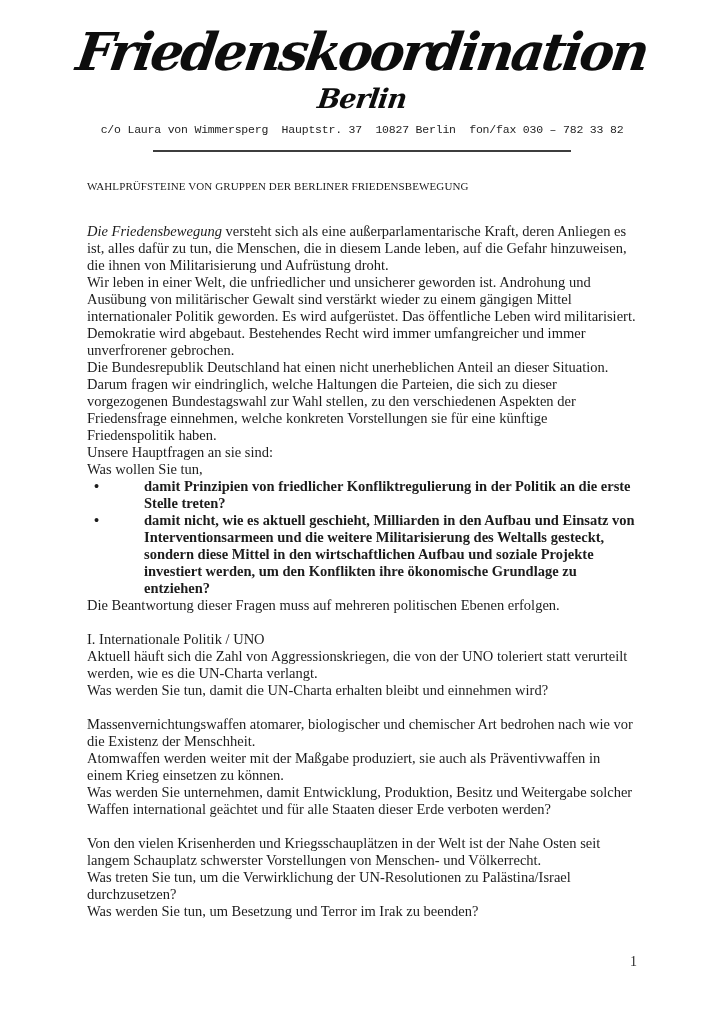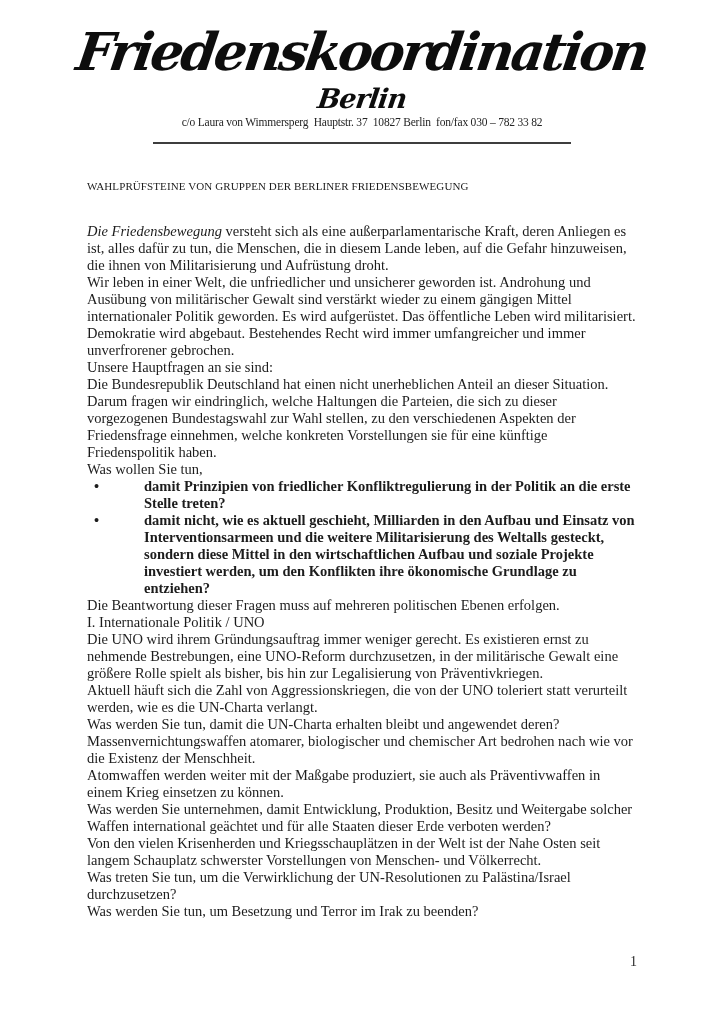--- a/index.html
+++ b/index.html
@@ -32,26 +32,26 @@
     font-style: italic;
     font-weight: bold;
     font-size: 27px;
     line-height: 32px;
     letter-spacing: -1px;
     transform: skewX(-8deg);
     color: #0d0d0d;
     margin-top: 1px;
   }
   .contact {
-    font-family: Liberation Serif, serif;
+    font-family: Liberation Mono, monospace;
     font-size: 11.5px;
     line-height: 14px;
     letter-spacing: -0.2px;
     color: #242424;
-    margin-top: 0;
+    margin-top: 8px;
     white-space: pre;
   }
   .rule {
     width: 418px;
     margin: 13px auto 0 auto;
     border: none;
     border-top: 2px solid #3d3d3d;
     height: 0;
   }
   .content {
@@ -66,21 +66,21 @@
   .doc-title {
     font-weight: normal;
     font-size: 11px;
     letter-spacing: 0.1px;
     margin-bottom: 28px;
     white-space: nowrap;
   }
   p { margin: 0; }
   .bold { font-weight: normal; }
   .italic { font-style: italic; margin-top: 48px; }
-  .gap { }
+  .gap { margin-top: 17px; }
   .bullet-item {
     position: relative;
     padding-left: 57px;
     font-weight: bold;
   }
   .bullet-item .dot {
     position: absolute;
     left: 7px;
     top: 0;
   }
@@ -105,45 +105,44 @@
   </div>
 
   <div class="content">
 
     <div class="doc-title">WAHLPRÜFSTEINE VON GRUPPEN DER BERLINER FRIEDENSBEWEGUNG</div>
 
     <p><span class="italic">Die Friedensbewegung</span><span> versteht sich als eine außerparlamentarische Kraft, deren Anliegen es ist, alles dafür zu tun, die Menschen, die in diesem Lande leben, auf die Gefahr hinzuweisen, die ihnen von Militarisierung und Aufrüstung droht.</span></p>
 
     <p>Wir leben in einer Welt, die unfriedlicher und unsicherer geworden ist. Androhung und Ausübung von militärischer Gewalt sind verstärkt wieder zu einem gängigen Mittel internationaler Politik geworden. Es wird aufgerüstet. Das öffentliche Leben wird militarisiert. Demokratie wird abgebaut. Bestehendes Recht wird immer umfangreicher und immer unverfrorener gebrochen.</p>
 
+    <p>Die Bundesrepublik Deutschland hat einen nicht unerheblichen Anteil an dieser Situation. Darum fragen wir eindringlich, welche Haltungen die Parteien, die sich zu dieser vorgezogenen Bundestagswahl zur Wahl stellen, zu den verschiedenen Aspekten der Friedensfrage einnehmen, welche konkreten Vorstellungen sie für eine künftige Friedenspolitik haben.</p>
+
     <p>Unsere Hauptfragen an sie sind:</p>
-
-    <p>Die Bundesrepublik Deutschland hat einen nicht unerheblichen Anteil an dieser Situation. Darum fragen wir eindringlich, welche Haltungen die Parteien, die sich zu dieser vorgezogenen Bundestagswahl zur Wahl stellen, zu den verschiedenen Aspekten der Friedensfrage einnehmen, welche konkreten Vorstellungen sie für eine künftige Friedenspolitik haben.</p>
 
     <p class="bold">Was wollen Sie tun,</p>
 
     <div class="bullet-item">
       <span class="dot">•</span>
       <span>damit Prinzipien von friedlicher Konfliktregulierung in der Politik an die erste Stelle treten?</span>
     </div>
 
     <div class="bullet-item">
       <span class="dot">•</span>
       <span>damit nicht, wie es aktuell geschieht, Milliarden in den Aufbau und Einsatz von Interventionsarmeen und die weitere Militarisierung des Weltalls gesteckt, sondern diese Mittel in den wirtschaftlichen Aufbau und soziale Projekte investiert werden, um den Konflikten ihre ökonomische Grundlage zu entziehen?</span>
     </div>
 
     <p>Die Beantwortung dieser Fragen muss auf mehreren politischen Ebenen erfolgen.</p>
 
     <p class="bold gap">I. Internationale Politik / UNO</p>
 
-    <p>Die UNO wird ihrem Gründungsauftrag immer weniger gerecht. Es existieren ernst zu nehmende Bestrebungen, eine UNO-Reform durchzusetzen, in der militärische Gewalt eine größere Rolle spielt als bisher, bis hin zur Legalisierung von Präventivkriegen.</p>
 
     <p>Aktuell häuft sich die Zahl von Aggressionskriegen, die von der UNO toleriert statt verurteilt werden, wie es die UN-Charta verlangt.</p>
 
-    <p class="bold">Was werden Sie tun, damit die UN-Charta erhalten bleibt und angewendet deren?</p>
+    <p class="bold">Was werden Sie tun, damit die UN-Charta erhalten bleibt und einnehmen wird?</p>
 
     <p class="gap">Massenvernichtungswaffen atomarer, biologischer und chemischer Art bedrohen nach wie vor die Existenz der Menschheit.</p>
 
     <p>Atomwaffen werden weiter mit der Maßgabe produziert, sie auch als Präventivwaffen in einem Krieg einsetzen zu können.</p>
 
     <p class="bold">Was werden Sie unternehmen, damit Entwicklung, Produktion, Besitz und Weitergabe solcher Waffen international geächtet und für alle Staaten dieser Erde verboten werden?</p>
 
     <p class="gap">Von den vielen Krisenherden und Kriegsschauplätzen in der Welt ist der Nahe Osten seit langem Schauplatz schwerster Vorstellungen von Menschen- und Völkerrecht.</p>
 
     <p class="bold">Was treten Sie tun, um die Verwirklichung der UN-Resolutionen zu Palästina/Israel durchzusetzen?</p>

